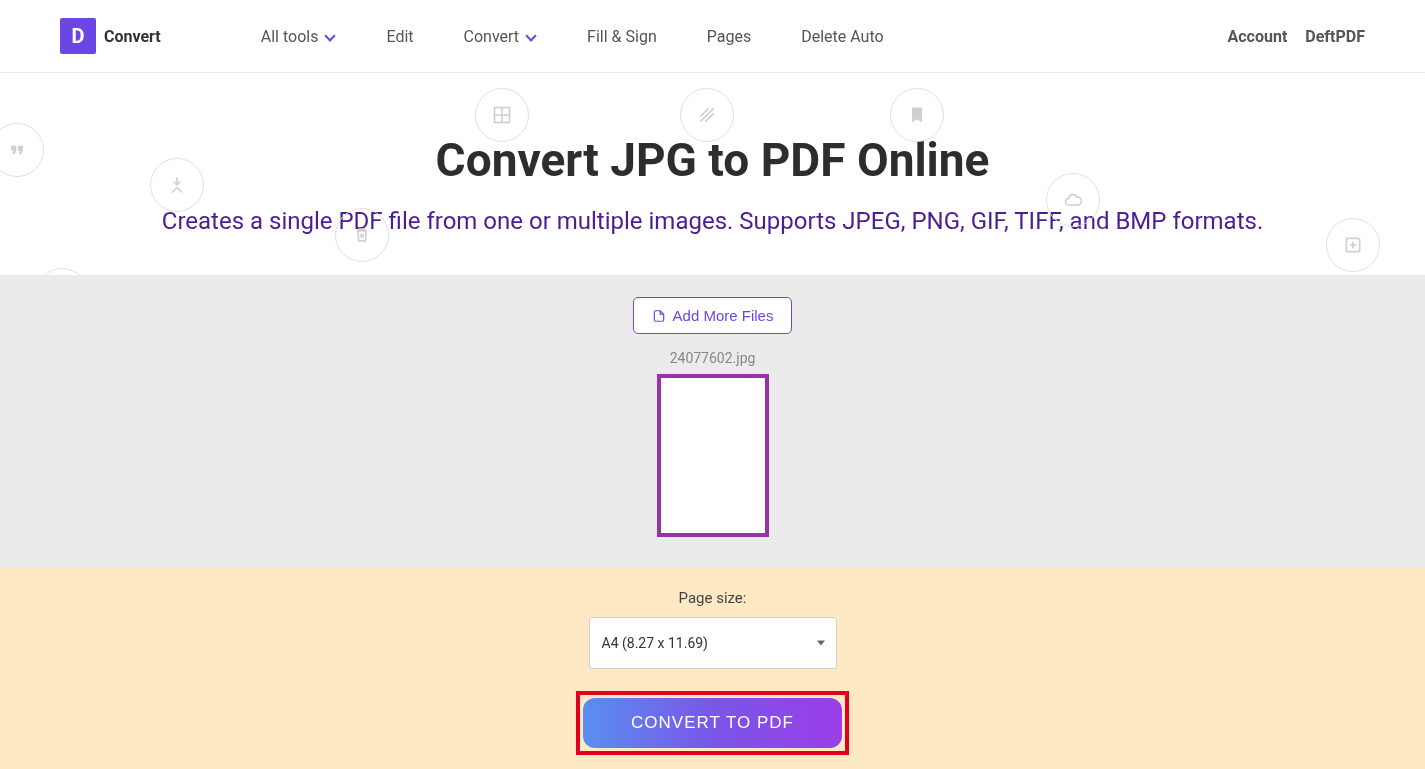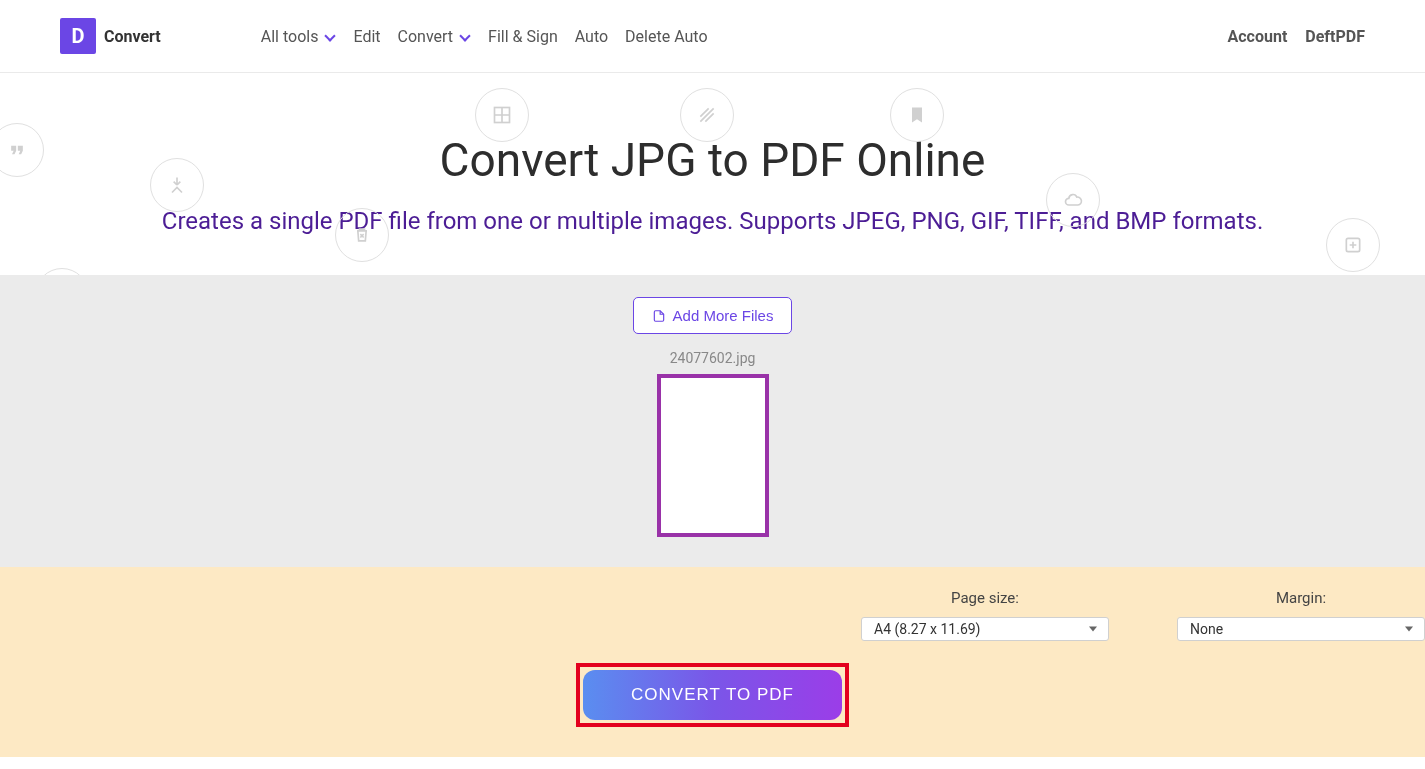--- a/index.html
+++ b/index.html
@@ -35,21 +35,21 @@
   color: #fff;
   display: flex;
   align-items: center;
   justify-content: center;
   font-size: 20px;
   font-weight: 700;
   border-radius: 2px;
 }
 .nav {
   display: flex;
-  gap: 17px;
+  gap: 50px;
   margin-left: 60px;
 }
 .nav-item {
   color: #555;
   font-size: 16px;
   cursor: pointer;
   display: flex;
   align-items: center;
   gap: 6px;
 }
@@ -80,21 +80,21 @@
 
 .hero {
   position: relative;
   background: #ffffff;
   padding: 60px 40px 36px;
   text-align: center;
   overflow: hidden;
 }
 .hero h1 {
   font-size: 46px;
-  font-weight: 400;
+  font-weight: 700;
   color: #2d2d2d;
   margin-bottom: 16px;
 }
 .hero p {
   font-size: 24px;
   color: #4c1d95;
   font-weight: 400;
   max-width: 1300px;
   margin: 0 auto;
   line-height: 1.5;
@@ -144,41 +144,41 @@
   margin: 8px auto 0;
 }
 
 .options-area {
   background: #fde9c4;
   padding: 22px 0 30px;
   text-align: center;
 }
 .options-row {
   display: flex;
-  justify-content: flex-end;
+  justify-content: center;
   gap: 68px;
   margin-bottom: 22px;
 }
 .option-group {
   display: flex;
   flex-direction: column;
   align-items: center;
   gap: 10px;
 }
 .option-label {
   font-size: 15px;
   color: #444;
 }
 .select-wrap {
   position: relative;
   width: 248px;
 }
 .select {
   width: 100%;
-  height: 24px;
+  height: 52px;
   background: #fff;
   border: 1px solid #d0d0d0;
   border-radius: 3px;
   padding: 0 30px 0 12px;
   font-size: 14px;
   text-align: left;
   display: flex;
   align-items: center;
   cursor: pointer;
   color: #333;
@@ -224,21 +224,21 @@
       <div class="nav-item">
         <span>All tools</span>
         <span class="chevron-down"></span>
       </div>
       <div class="nav-item">Edit</div>
       <div class="nav-item">
         <span>Convert</span>
         <span class="chevron-down"></span>
       </div>
       <div class="nav-item">Fill &amp; Sign</div>
-      <div class="nav-item">Auto</div>
+      <div class="nav-item">Pages</div>
       <div class="nav-item">Delete Auto</div>
     </div>
   </div>
   <div class="header-right">
     <span>Account</span>
     <span>DeftPDF</span>
   </div>
 </div>
 
 <div class="hero">
@@ -307,26 +307,17 @@
   <div class="options-row">
     <div class="option-group">
       <div class="option-label">Page size:</div>
       <div class="select-wrap">
         <div class="select">
             <span>A4 (8.27 x 11.69)</span>
           </div>
         <div class="select-caret"></div>
       </div>
     </div>
-    <div class="option-group">
-      <div class="option-label">Margin:</div>
-      <div class="select-wrap">
-        <div class="select">
-            <span>None</span>
-          </div>
-        <div class="select-caret"></div>
-      </div>
-    </div>
   </div>
   <div class="convert-wrap">
     <button class="convert-btn">CONVERT TO PDF</button>
   </div>
 </div>
 
 </body></html>

